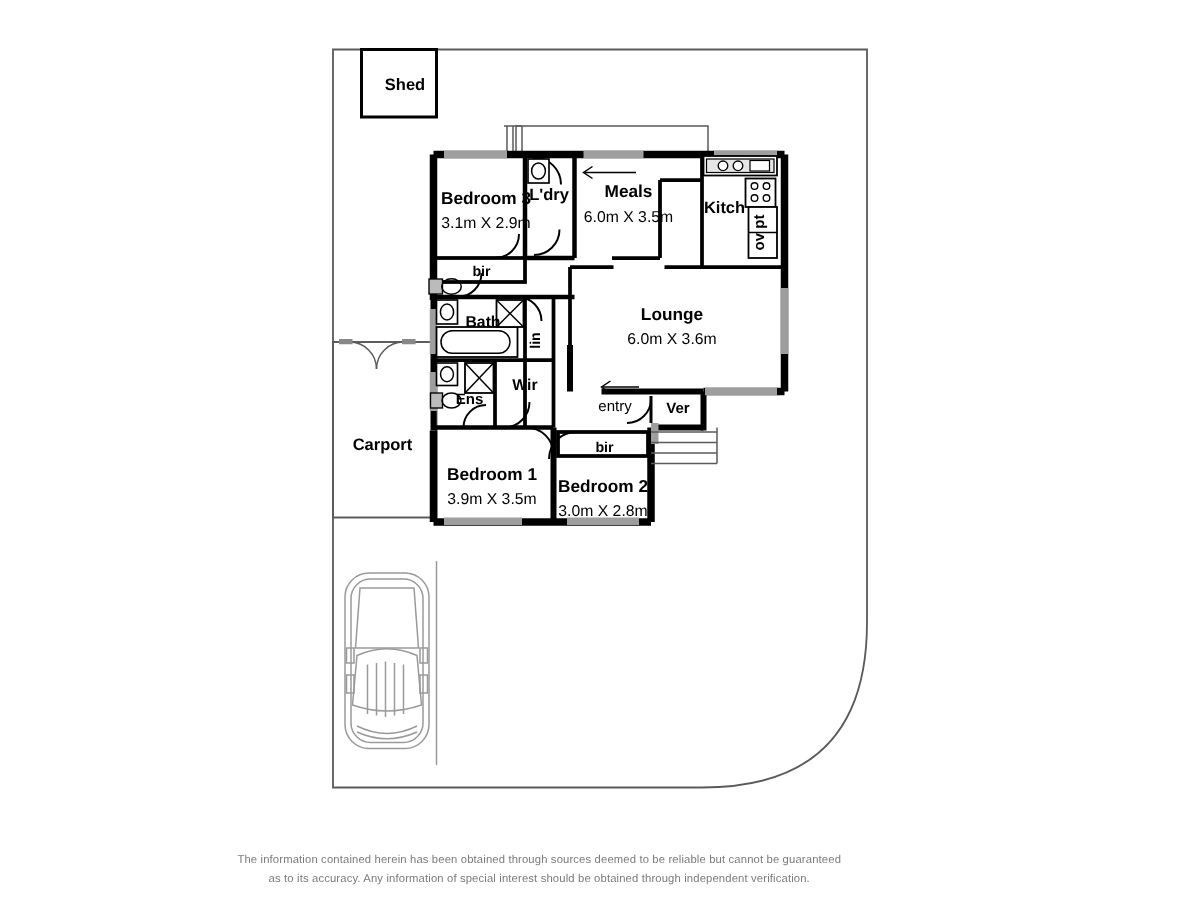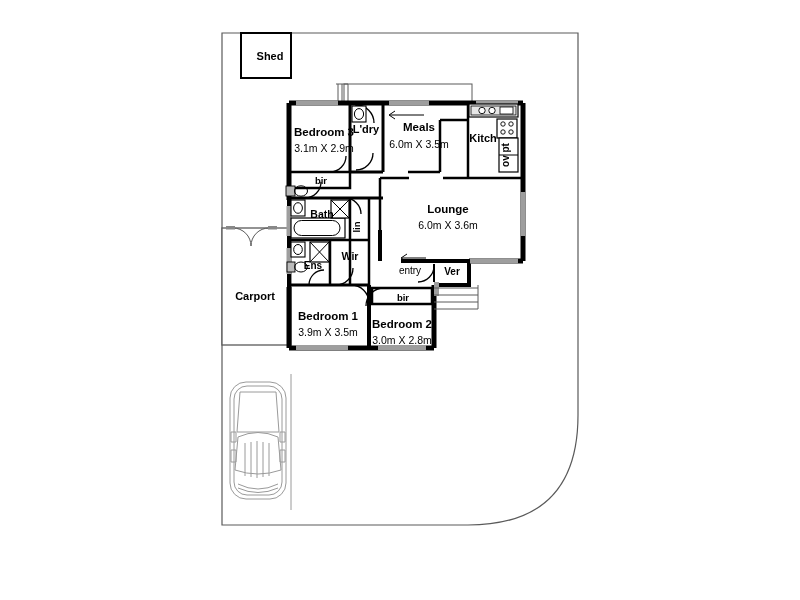--- a/index.html
+++ b/index.html
@@ -285,14 +285,18 @@
       <text class="rm-label" x="402" y="328" font-size="11.5">Bedroom 2</text>
       <text class="rm-dim" x="402" y="344" font-size="10.5">3.0m X 2.8m</text>
 
       <text class="sm-label" x="321" y="184" font-size="9.5">bir</text>
 
       <text class="sm-label" x="403" y="301" font-size="9.5">bir</text>
     </g>
 
   </svg>
 
+  <div class="disclaimer">
+    <div>The information contained herein has been obtained through sources deemed to be reliable but cannot be guaranteed</div>
+    <div>as to its accuracy.  Any information of special interest should be obtained through independent verification.</div>
+  </div>
 
 </div>
 
 </body></html>

